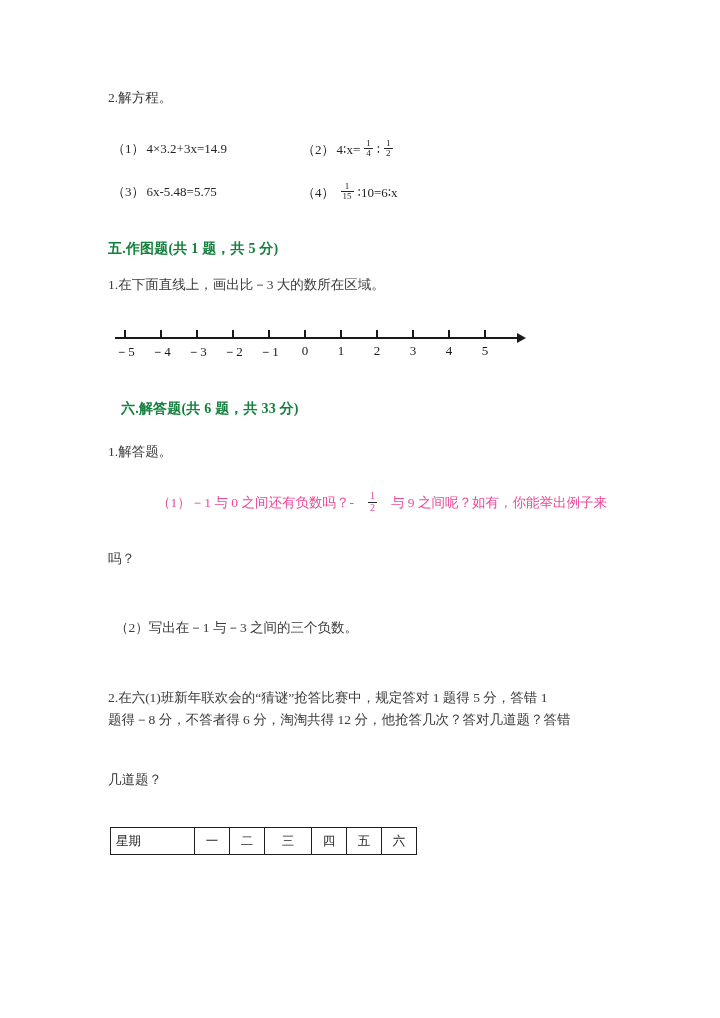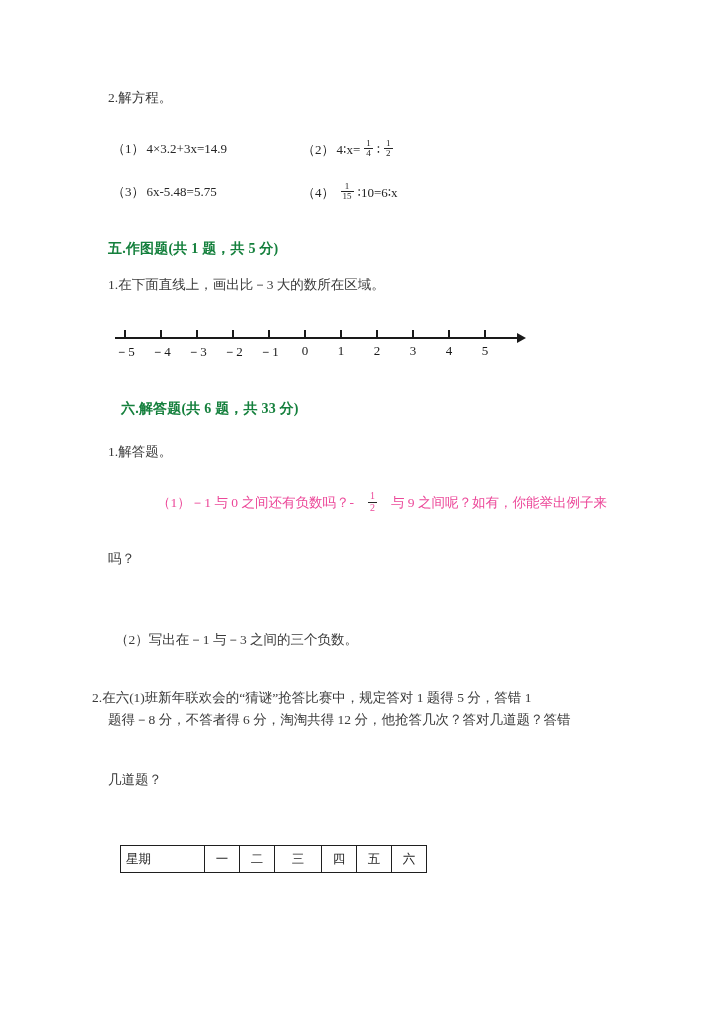--- a/index.html
+++ b/index.html
@@ -200,28 +200,28 @@
     <span>（1）－1 与 0 之间还有负数吗？-</span>
     <span class="frac big" style="margin:0 14px;">
       <span class="num">1</span>
       <span class="den">2</span>
     </span>
     <span>与 9 之间呢？如有，你能举出例子来</span>
   </div>
 
   <div class="abs qtext" style="left:108px; top:546px;">吗？</div>
 
-  <div class="abs qtext" style="left:115px; top:615px;margin-top:12px;">（2）写出在－1 与－3 之间的三个负数。</div>
-
-  <div class="abs qtext" style="left:92px; top:685px;">2.在六(1)班新年联欢会的“猜谜”抢答比赛中，规定答对 1 题得 5 分，答错 1</div>
+  <div class="abs qtext" style="left:115px; top:615px;">（2）写出在－1 与－3 之间的三个负数。</div>
+
+  <div class="abs qtext" style="left:108px; top:685px;">2.在六(1)班新年联欢会的“猜谜”抢答比赛中，规定答对 1 题得 5 分，答错 1</div>
   <div class="abs qtext" style="left:108px; top:707px;">题得－8 分，不答者得 6 分，淘淘共得 12 分，他抢答几次？答对几道题？答错</div>
   <div class="abs qtext" style="left:108px; top:767px;">几道题？</div>
 
 
-  <div class="abs" style="left:120px; top:827px;margin-top:18px;">
+  <div class="abs" style="left:110px; top:827px;">
     <table class="rice">
       <tbody>
         <tr>
           <td class="head-cell">星期</td>
           <td class="day">一</td>
           <td class="day">二</td>
           <td class="day-wide">三</td>
           <td class="day">四</td>
           <td class="day">五</td>
           <td class="day">六</td>

